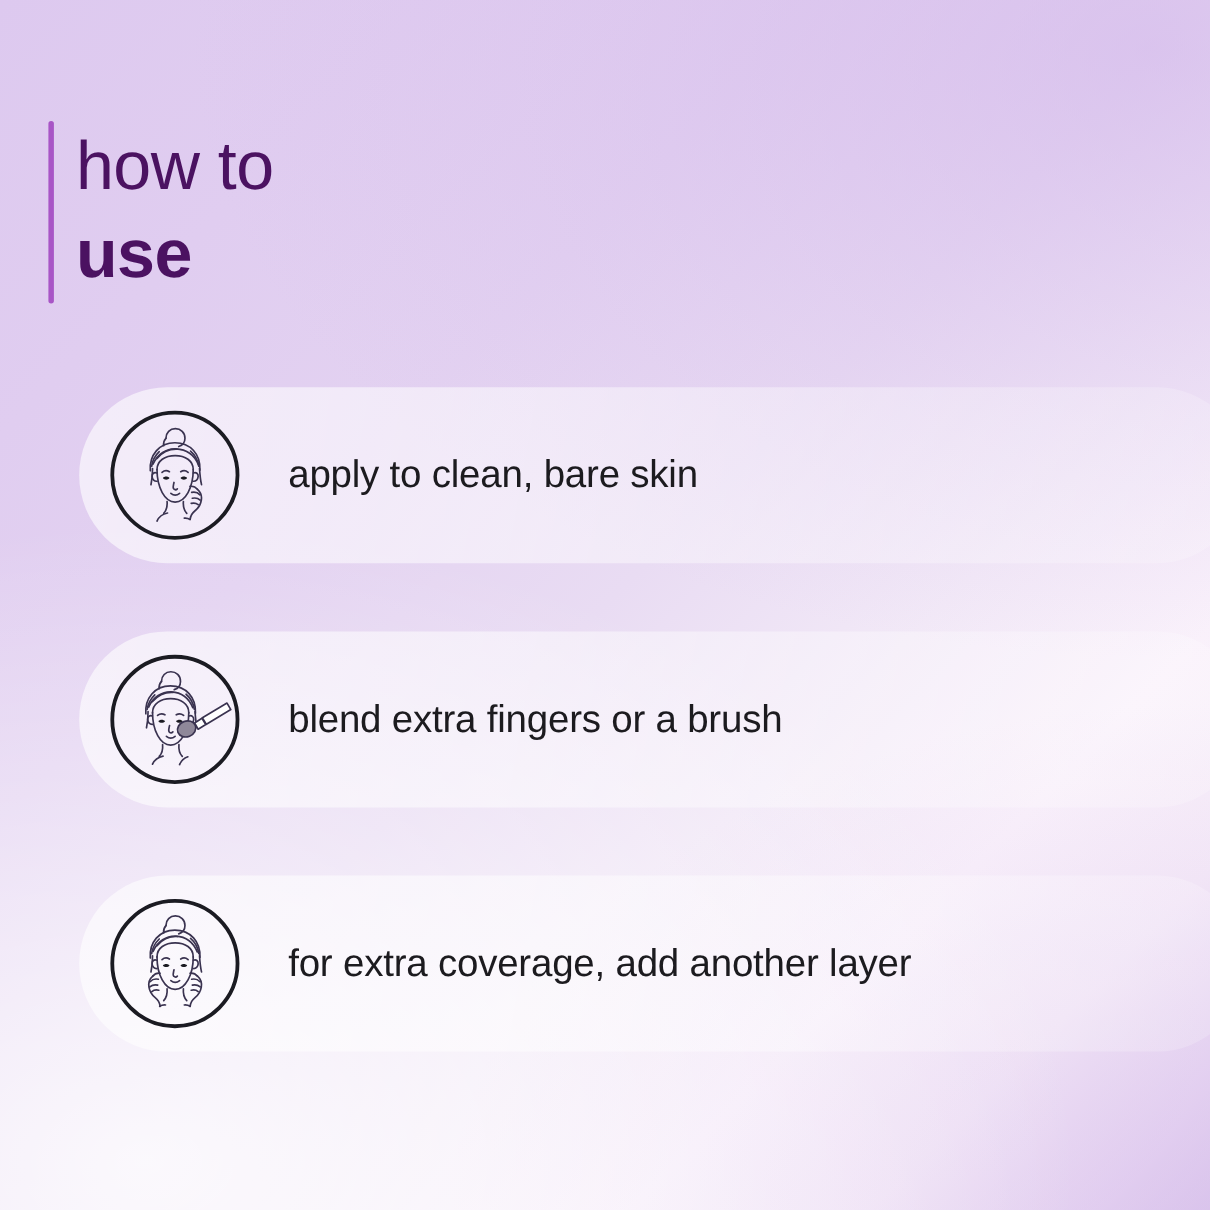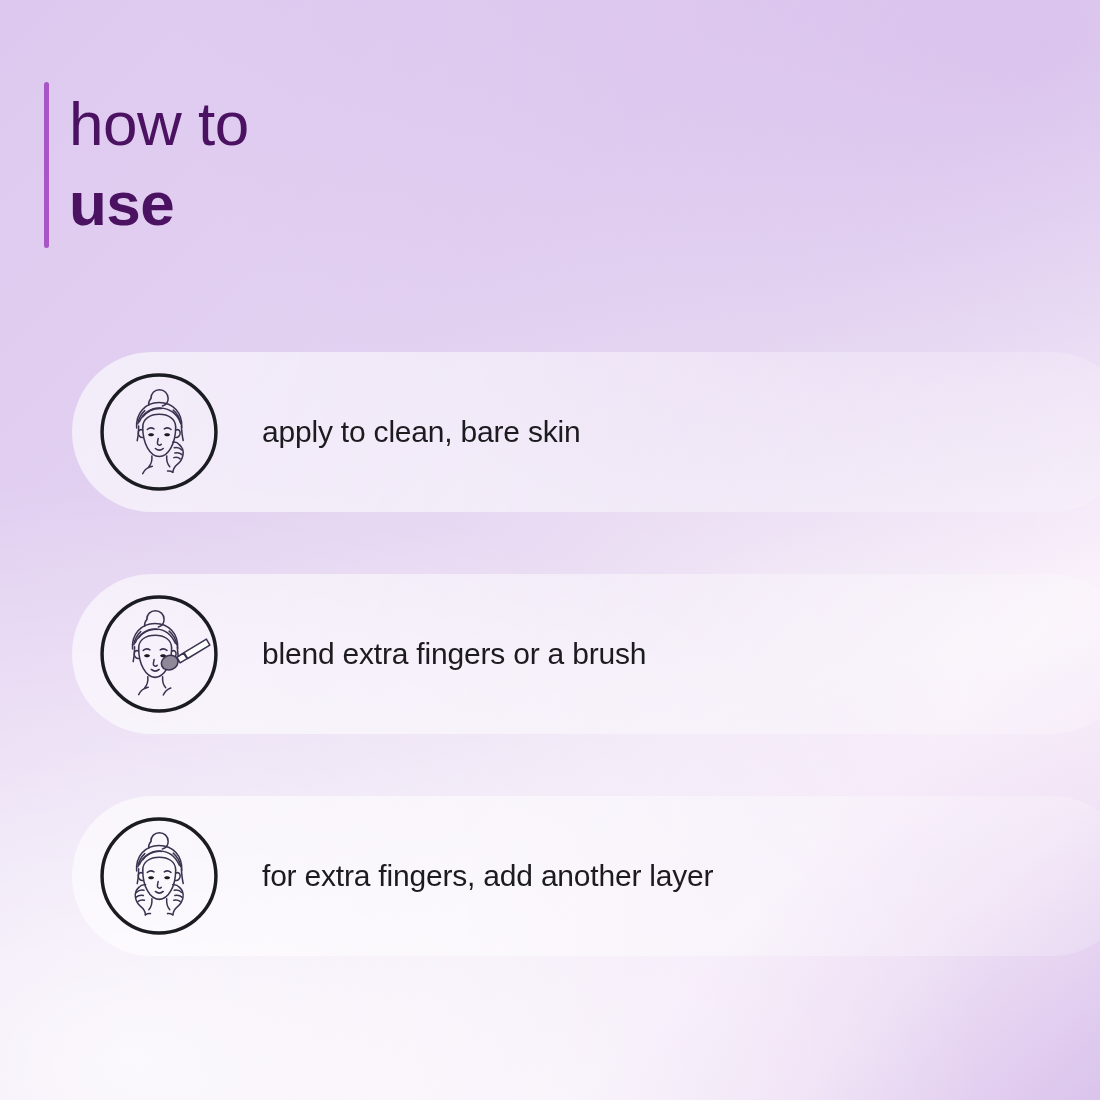--- a/index.html
+++ b/index.html
@@ -39,21 +39,21 @@
     background:
       radial-gradient(125% 85% at 12% 96%, rgba(255,255,255,0.80) 0%, rgba(255,255,255,0.35) 34%, rgba(255,255,255,0) 62%),
       radial-gradient(110% 70% at 95% 4%, rgba(206,176,233,0.55) 0%, rgba(206,176,233,0.18) 45%, rgba(206,176,233,0) 72%),
       radial-gradient(90% 60% at 100% 100%, rgba(215,190,236,0.45) 0%, rgba(215,190,236,0) 70%);
   }
 
   
   .heading-block {
     position: absolute;
     left: 44px;
-    top: 82px;
+    top: 110px;
     display: flex;
     align-items: stretch;
     z-index: 3;
   }
   .heading-rule {
     width: 5px;
     border-radius: 3px;
     background: #a855c6;
     margin-right: 20px;
     align-self: stretch;
@@ -111,21 +111,21 @@
   .step-icon {
     width: 122px;
     height: 122px;
     margin-left: 26px;
     flex: 0 0 auto;
     display: block;
   }
   .step-text {
     margin-left: 42px;
     color: #1c1b1f;
-    font-size: 30px;
+    font-size: 35px;
     line-height: 44px;
     font-weight: 400;
     letter-spacing: -0.2px;
     white-space: nowrap;
   }
 </style>
 </head>
 <body>
 
 <div class="poster">
@@ -268,18 +268,18 @@
             <path d="M46.4 98.2c1.6-1 3.4-1.4 5.2-1.2"></path>
 
             <path d="M73.5 68.6c2.6-0.4 5 0.6 6.6 2.6"></path>
             <path d="M75 74c3-0.6 5.6 0.2 7.4 2.2"></path>
             <path d="M75.6 79.2c2.8-0.6 5.2 0 7 1.6"></path>
             <path d="M74.6 83.8c2.4-0.6 4.6-0.2 6.2 1.2"></path>
             <path d="M80.2 71.2c2.8 2.4 4 6.2 3.4 9.8-0.6 3.8-2.6 7-5.6 9.4-2.6 2-4 4.6-4.4 7.8"></path>
             <path d="M73.6 98.2c-1.6-1-3.4-1.4-5.2-1.2"></path>
           </g>
         </svg>
-        <div class="step-text">for extra fingers, add another layer</div>
+        <div class="step-text">for extra coverage, add another layer</div>
       </div>
     </div>
 
   </div>
 </div>
 
 </body></html>

